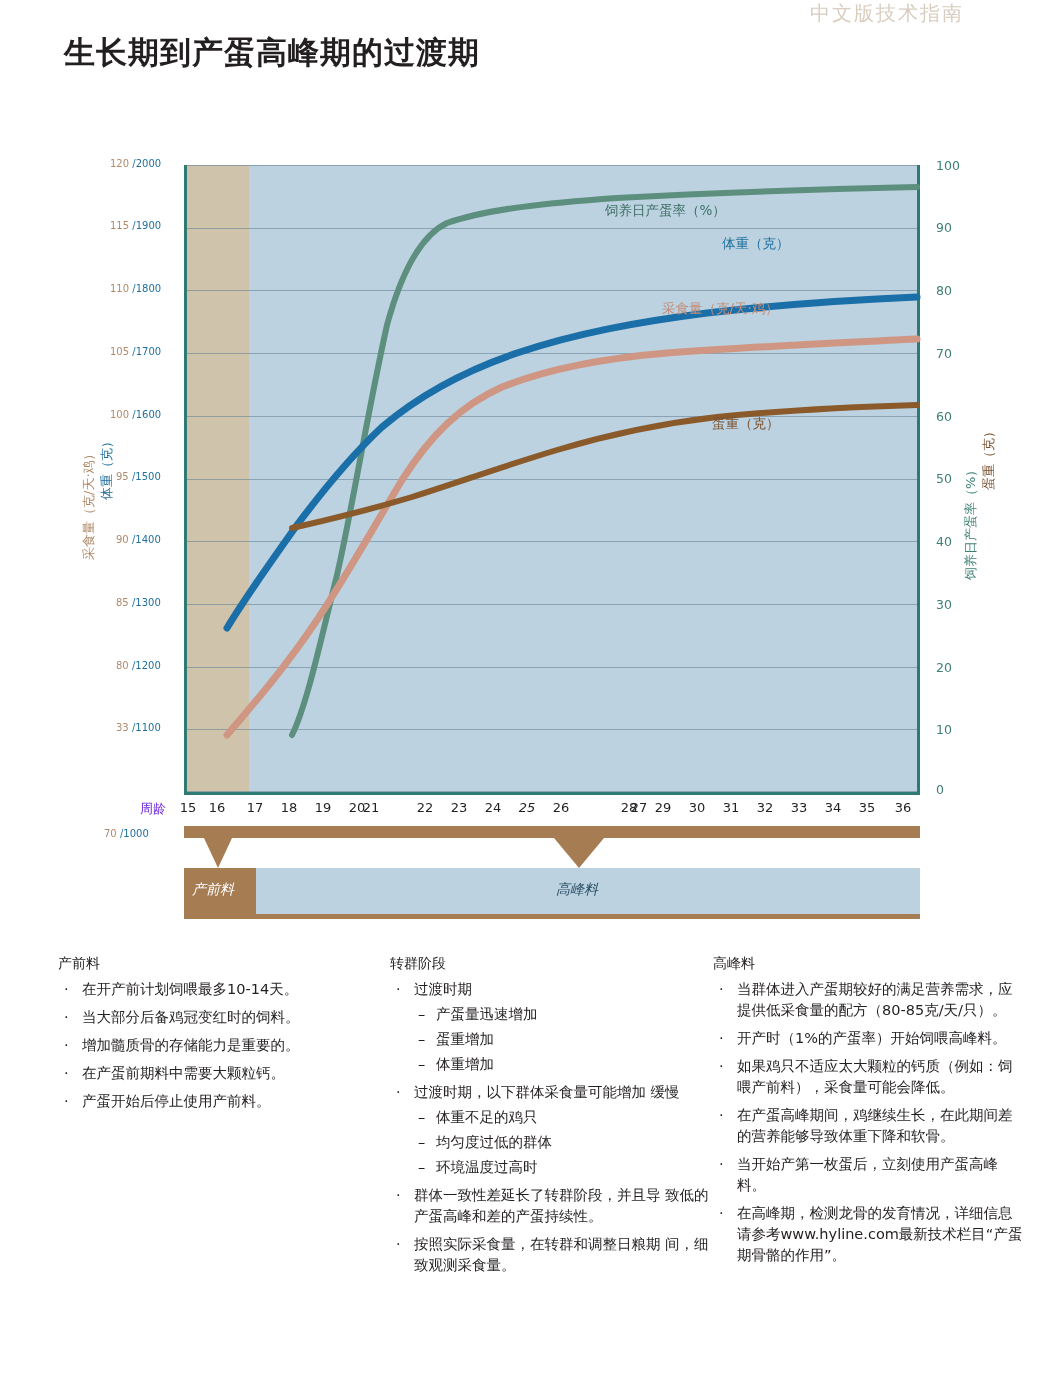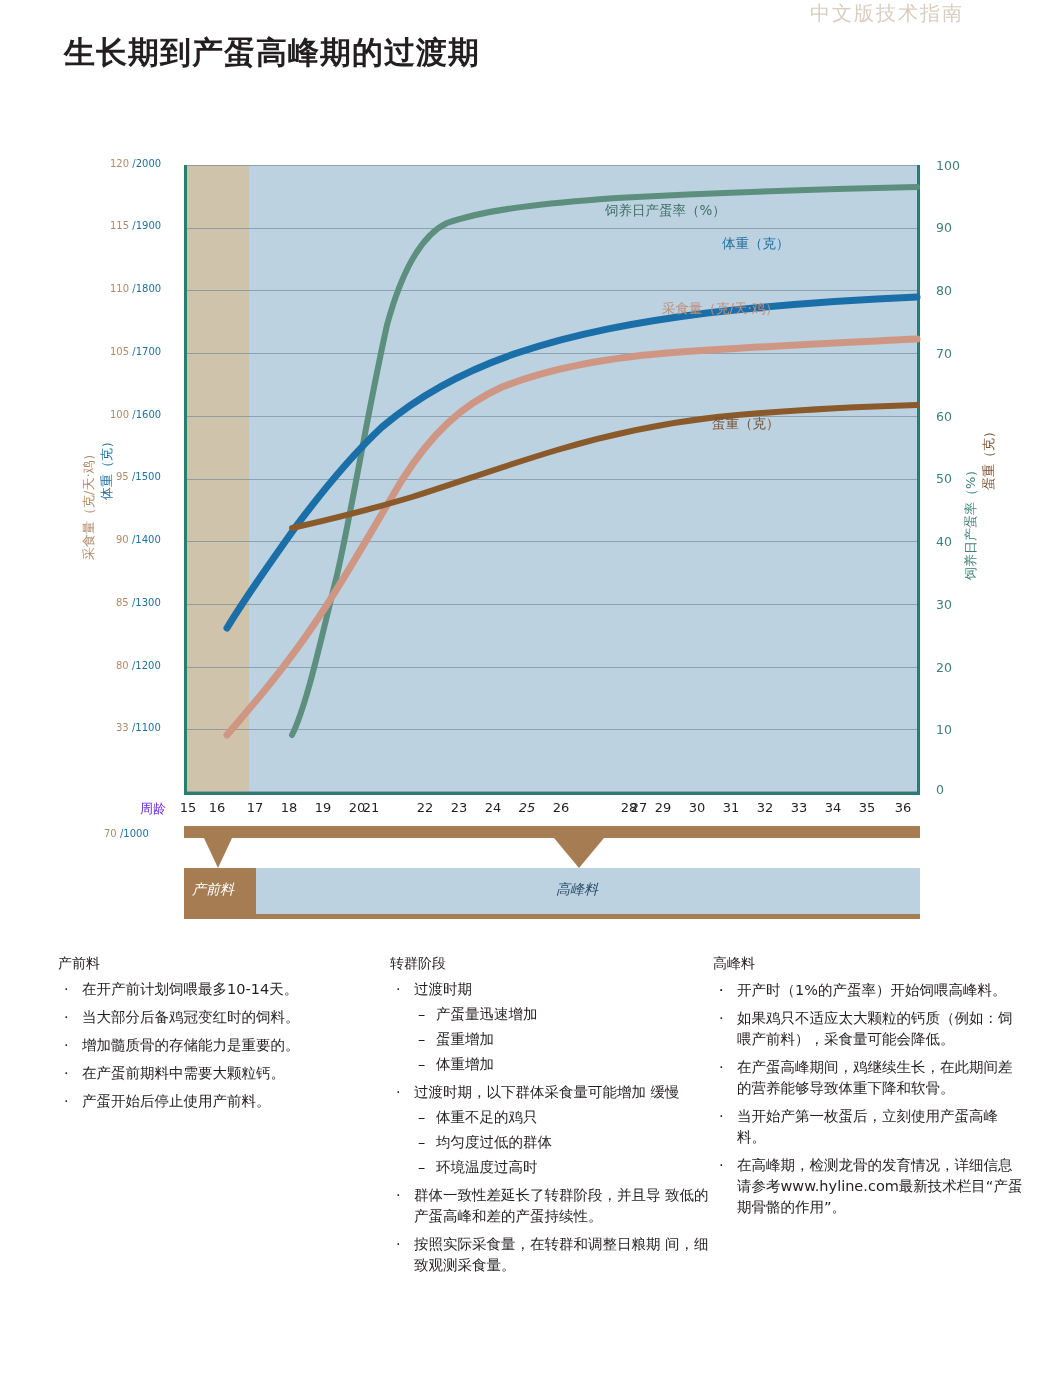--- a/index.html
+++ b/index.html
@@ -212,21 +212,21 @@
           </ul>
         </li>
         <li><span class="bullet">·</span><span class="txt">群体一致性差延长了转群阶段，并且导 致低的产蛋高峰和差的产蛋持续性。</span></li>
         <li><span class="bullet">·</span><span class="txt">按照实际采食量，在转群和调整日粮期 间，细致观测采食量。</span></li>
       </ul>
     </div>
 
     <div class="col" style="left:655px;width:310px;">
       <h4>高峰料</h4>
       <ul class="l1">
-        <li><span class="bullet">·</span></li>
+        <li><span class="bullet">·</span><span class="txt">当群体进入产蛋期较好的满足营养需求，应提供低采食量的配方（80-85克/天/只）。</span></li>
         <li><span class="bullet">·</span><span class="txt">开产时（1%的产蛋率）开始饲喂高峰料。</span></li>
         <li><span class="bullet">·</span><span class="txt">如果鸡只不适应太大颗粒的钙质（例如：饲喂产前料），采食量可能会降低。</span></li>
         <li><span class="bullet">·</span><span class="txt">在产蛋高峰期间，鸡继续生长，在此期间差的营养能够导致体重下降和软骨。</span></li>
         <li><span class="bullet">·</span><span class="txt">当开始产第一枚蛋后，立刻使用产蛋高峰料。</span></li>
         <li><span class="bullet">·</span><span class="txt">在高峰期，检测龙骨的发育情况，详细信息请参考www.hyline.com最新技术栏目“产蛋期骨骼的作用”。</span></li>
       </ul>
     </div>
 
   </div>
 </div>

